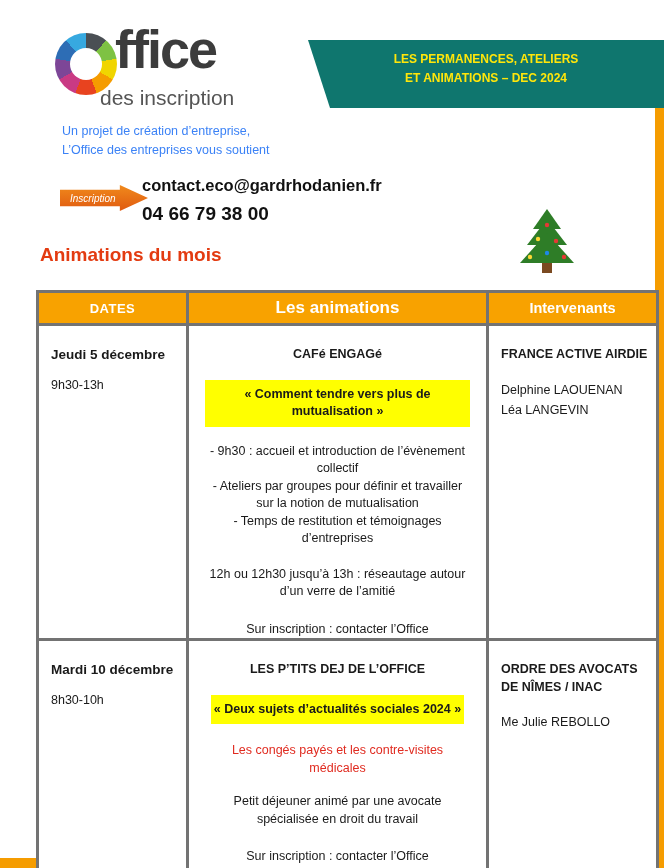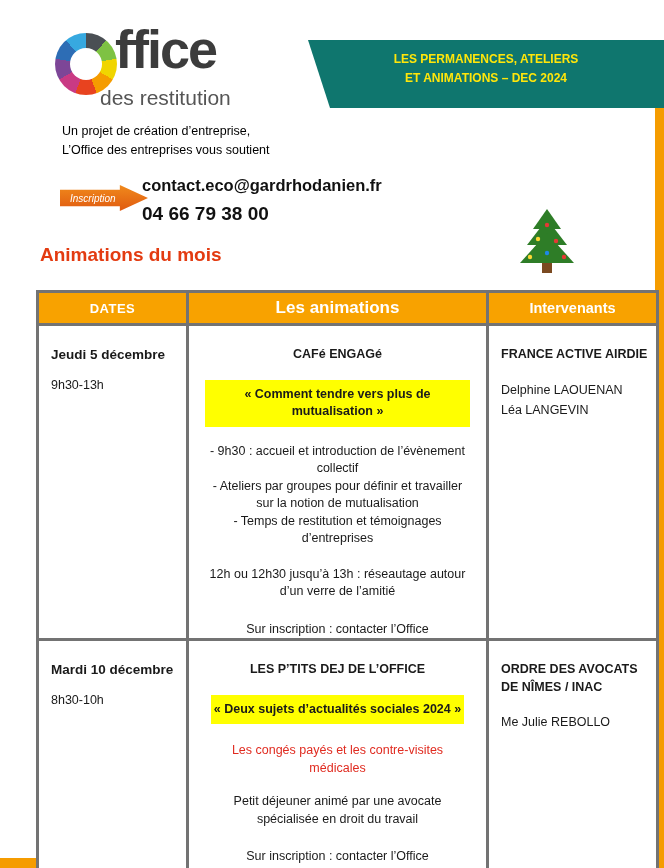--- a/index.html
+++ b/index.html
@@ -27,21 +27,21 @@
       #f59c00 120deg 160deg,#e8431f 160deg 200deg,#c93a84 200deg 240deg,
       #7d4697 240deg 280deg,#2d6db5 280deg 320deg,#37a9e0 320deg 360deg);
   }
   .logo-ring::after { content:""; position:absolute; inset:15px; border-radius:50%; background:#fff; }
   .logo-word {
     position:absolute; left:115px; top:18px; font-size:54px; font-weight:bold;
     color:#3c3c3c; letter-spacing:-2px;
   }
   .logo-sub { position:absolute; left:100px; top:86px; font-size:21px; color:#555555; }
 
-  .tagline { position:absolute; left:62px; top:122px; font-size:12.5px; line-height:1.5; color:#000000; }
+  .tagline { position:absolute; left:62px; top:122px; font-size:12.5px; line-height:1.5; color:#3b82f6; }
 
   
   .gard { position:absolute; left:572px; top:124px; width:56px; text-align:center; }
   .gard-box { border:1px solid #1B4F9C; padding:2px 2px 3px; background:#fff; }
   .gard-t1 { font-size:9.5px; font-weight:bold; color:#1B4F9C; margin-top:2px; letter-spacing:0.5px; }
   .gard-t2 { font-size:7.5px; font-weight:bold; color:#1B4F9C; letter-spacing:0.3px; }
 
   
   .inscription {
     position:absolute; left:60px; top:185px; width:88px; height:26px;
@@ -96,21 +96,21 @@
   <div class="right-strip"></div>
   <div class="bottom-strip"></div>
 
   <div class="banner">
     <div>LES PERMANENCES, ATELIERS</div>
     <div>ET ANIMATIONS – DEC 2024</div>
   </div>
 
   <span class="logo-ring"></span>
   <span class="logo-word">ffice</span>
-  <span class="logo-sub">des restitution</span>
+  <span class="logo-sub">des inscription</span>
 
   <div class="tagline">
     <div>Un projet de création d’entreprise,</div>
     <div>L’Office des entreprises vous soutient</div>
   </div>
 
 
   <div class="inscription">
     <span>Inscription</span>
   </div>

